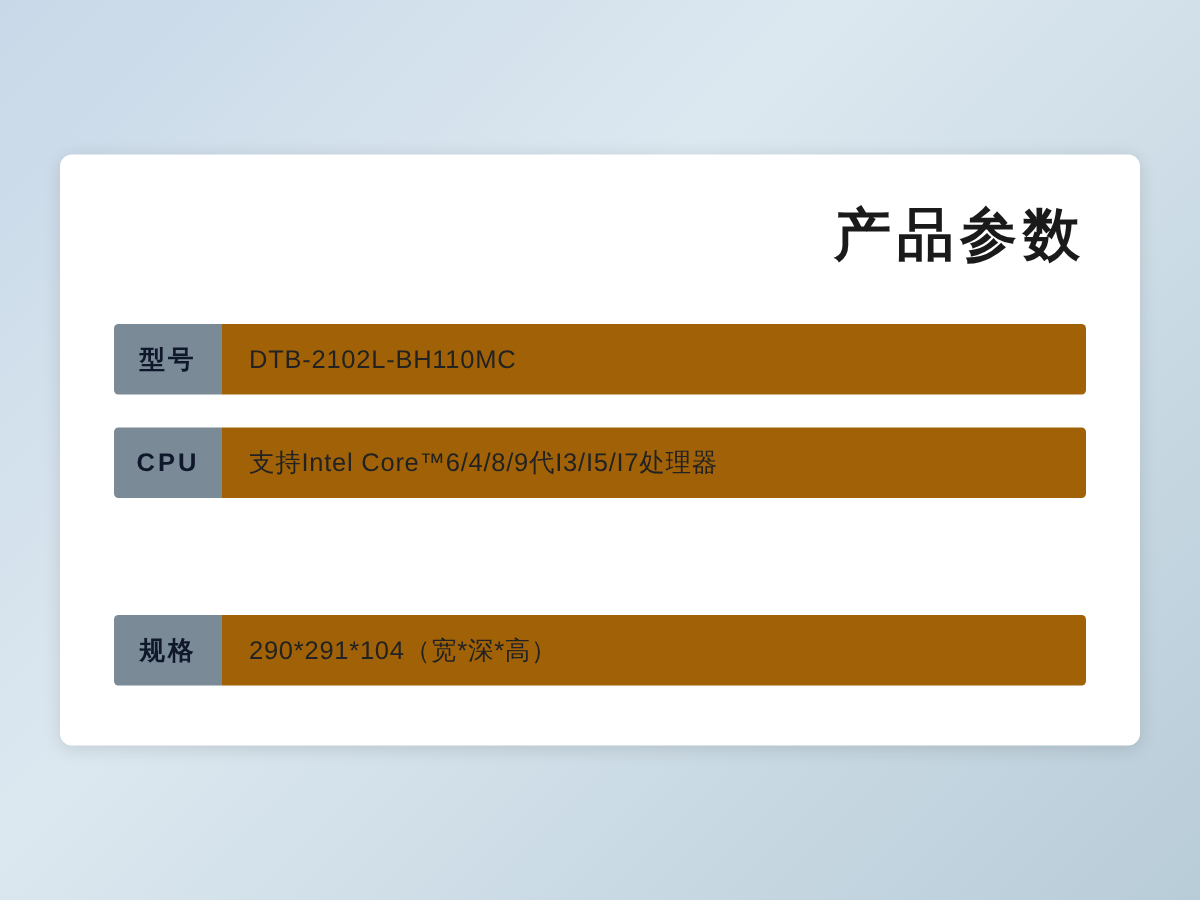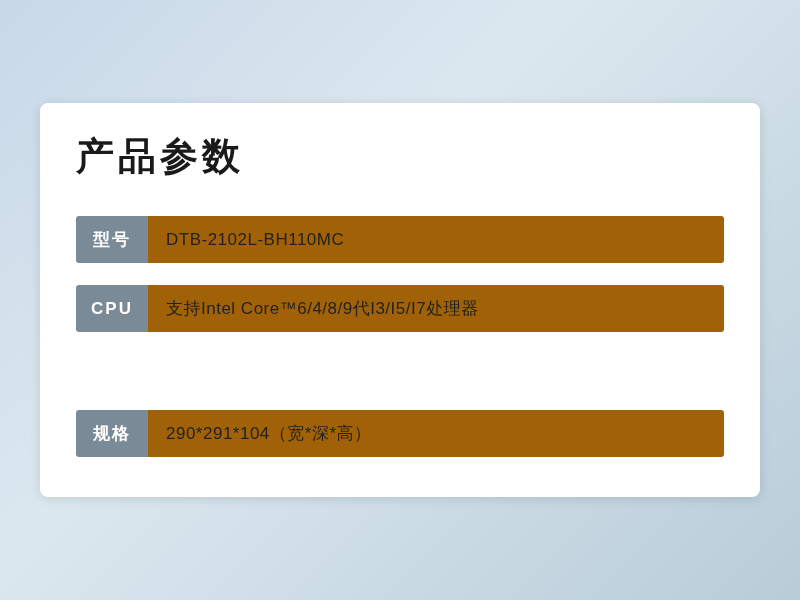--- a/index.html
+++ b/index.html
@@ -16,41 +16,41 @@
 
     .card {
       background: #ffffff;
       border-radius: 8px;
       width: 720px;
       padding: 28px 36px 32px 36px;
       box-shadow: 0 2px 12px rgba(0,0,0,0.12);
     }
 
     .page-title {
-      text-align: left;
+      text-align: right;
       font-size: 38px;
       font-weight: 900;
       color: #1a1a1a;
       margin-bottom: 26px;
       letter-spacing: 4px;
     }
 
     .spec-table {
       width: 100%;
       border-collapse: separate;
       border-spacing: 0 8px;
     }
 
     .spec-row {
       background: #ffffff;
     }
 
     .spec-label {
       background: #7a8a96;
-      color: #ffffff;
+      color: #0f172a;
       font-size: 17px;
       font-weight: 600;
       text-align: center;
       padding: 12px 14px;
       width: 72px;
       vertical-align: middle;
       border-radius: 3px 0 0 3px;
       letter-spacing: 2px;
     }
 

